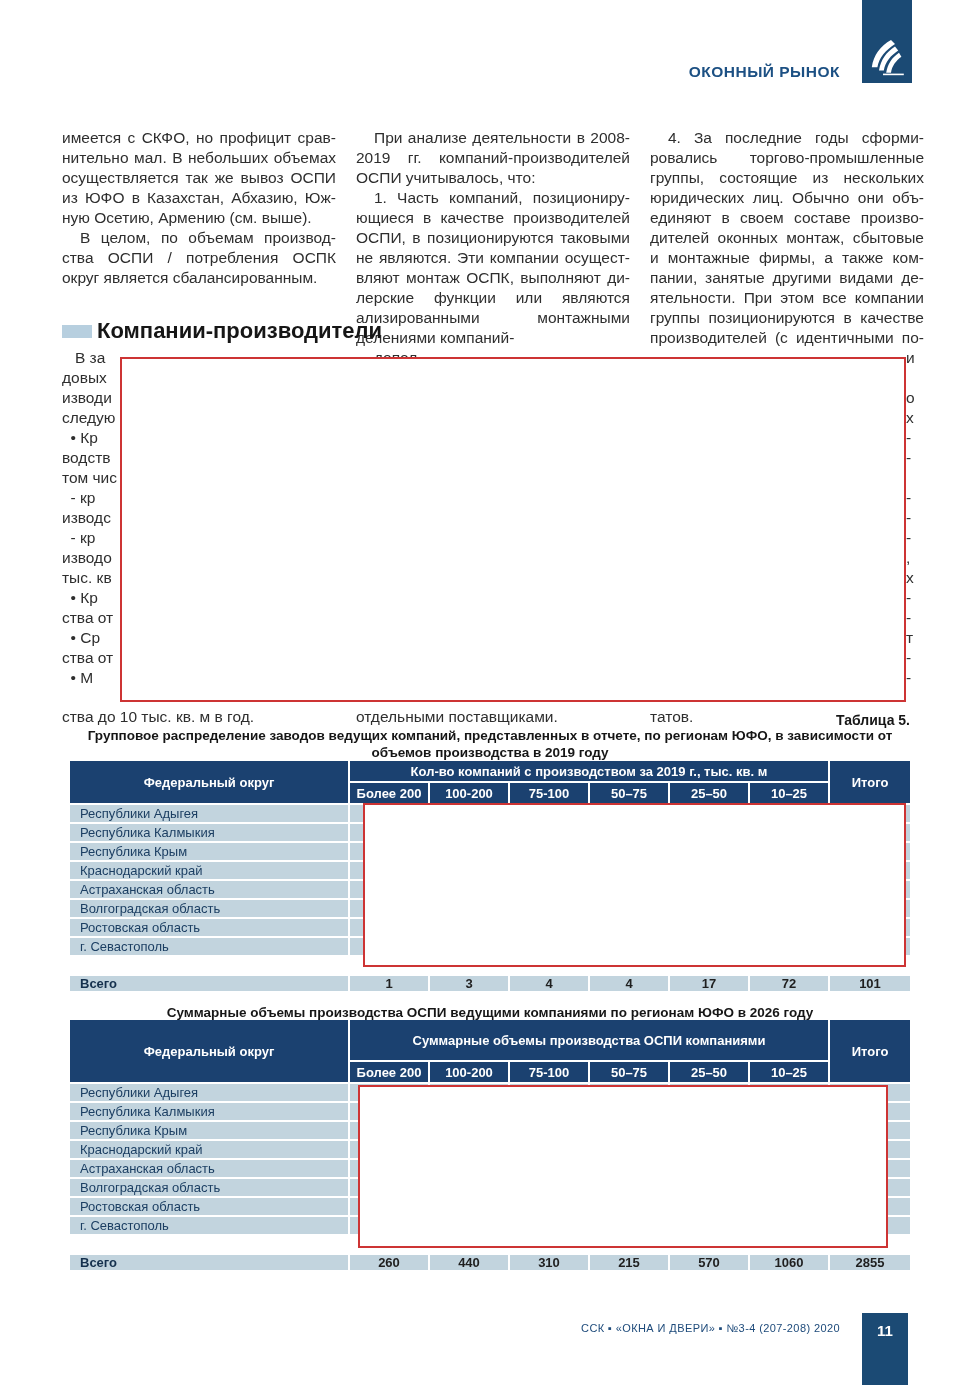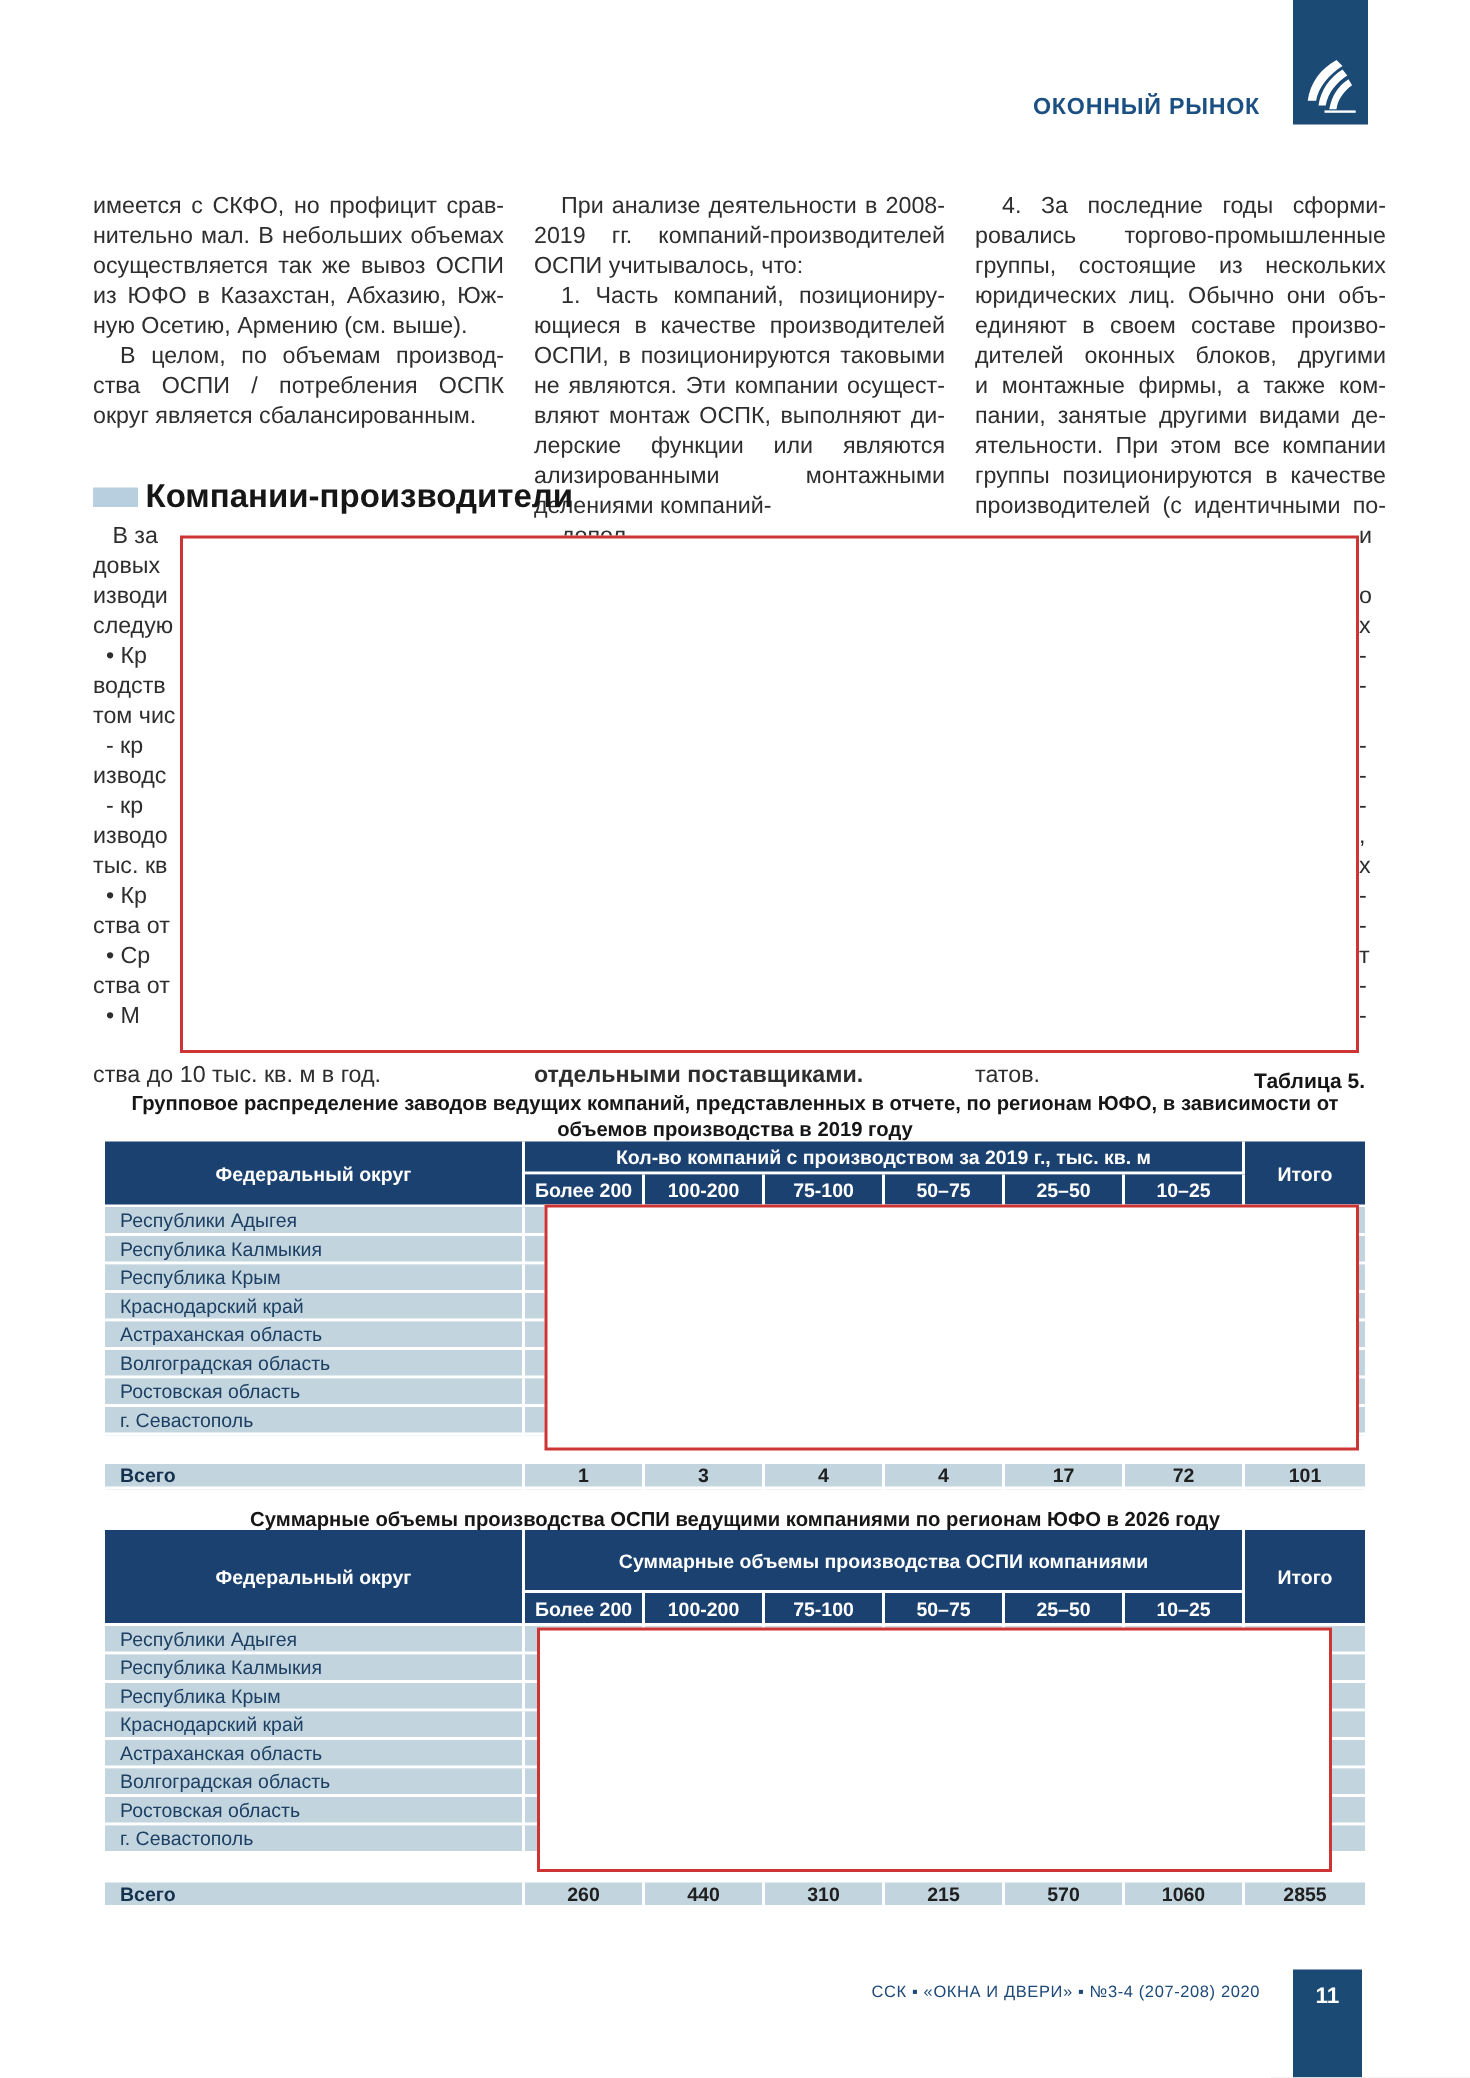--- a/index.html
+++ b/index.html
@@ -98,37 +98,37 @@
       <div class="ln j">ализированными монтажными подраз-</div>
       <div class="ln">делениями компаний-производителей.</div>
       <div class="ln j ind">допол</div>
     </div>
   <div class="col" style="left:650px;">
       <div class="ln j ind">4. За последние годы сформи-</div>
       <div class="ln j">ровались торгово-промышленные</div>
       <div class="ln j">группы, состоящие из нескольких</div>
       <div class="ln j">юридических лиц. Обычно они объ-</div>
       <div class="ln j">единяют в своем составе произво-</div>
-      <div class="ln j">дителей оконных блоков, другими</div>
+      <div class="ln j">дителей оконных монтаж, сбытовые</div>
       <div class="ln j">и монтажные фирмы, а также ком-</div>
       <div class="ln j">пании, занятые другими видами де-</div>
       <div class="ln j">ятельности. При этом все компании</div>
       <div class="ln j">группы позиционируются в качестве</div>
       <div class="ln j">производителей (с идентичными по-</div>
     </div>
 
   <div class="subhead">
     <span class="tab"></span><span>Компании-производители</span>
   </div>
 
   <div class="fragcol" id="leftfrag"><div class="ln">   В за</div><div class="ln">довых</div><div class="ln">изводи</div><div class="ln">следую</div><div class="ln">  • Кр</div><div class="ln">водств</div><div class="ln">том чис</div><div class="ln">  - кр</div><div class="ln">изводс</div><div class="ln">  - кр</div><div class="ln">изводо</div><div class="ln">тыс. кв</div><div class="ln">  • Кр</div><div class="ln">ства от</div><div class="ln">  • Ср</div><div class="ln">ства от</div><div class="ln">  • М</div></div>
   <div class="fragright" id="rightfrag"><div class="ln">и</div><div class="ln"></div><div class="ln">о</div><div class="ln">х</div><div class="ln">-</div><div class="ln">-</div><div class="ln"></div><div class="ln">-</div><div class="ln">-</div><div class="ln">-</div><div class="ln">,</div><div class="ln">х</div><div class="ln">-</div><div class="ln">-</div><div class="ln">т</div><div class="ln">-</div><div class="ln">-</div></div>
 
   <div class="belowline" style="left:62px;">ства до 10 тыс. кв. м в год.</div>
-  <div class="belowline" style="left:356px;font-weight:bold;">отдельными поставщиками.</div>
+  <div class="belowline" style="left:356px;">отдельными поставщиками.</div>
   <div class="belowline" style="left:650px;">татов.</div>
 
   <div class="tbl-label" style="top:712px;">Таблица 5.</div>
   <div class="tbl-title" style="top:727px;">Групповое распределение заводов ведущих компаний, представленных в отчете, по регионам ЮФО, в зависимости от объемов производства в 2019 году</div>
   <div class="tbl" id="tbl5" style="top: 761px; grid-template-rows: 22px 22px repeat(9, 19px);">
       <div class="hc" style="grid-area: 1 / 1 / 3;">Федеральный округ</div>
       <div class="hc" style="grid-area: 1 / 2 / auto / 8;">
         <div>Кол-во компаний с производством за 2019 г., тыс. кв. м</div>
       </div>
       <div class="hc noright" style="grid-area: 1 / 8 / 3;">Итого</div>

